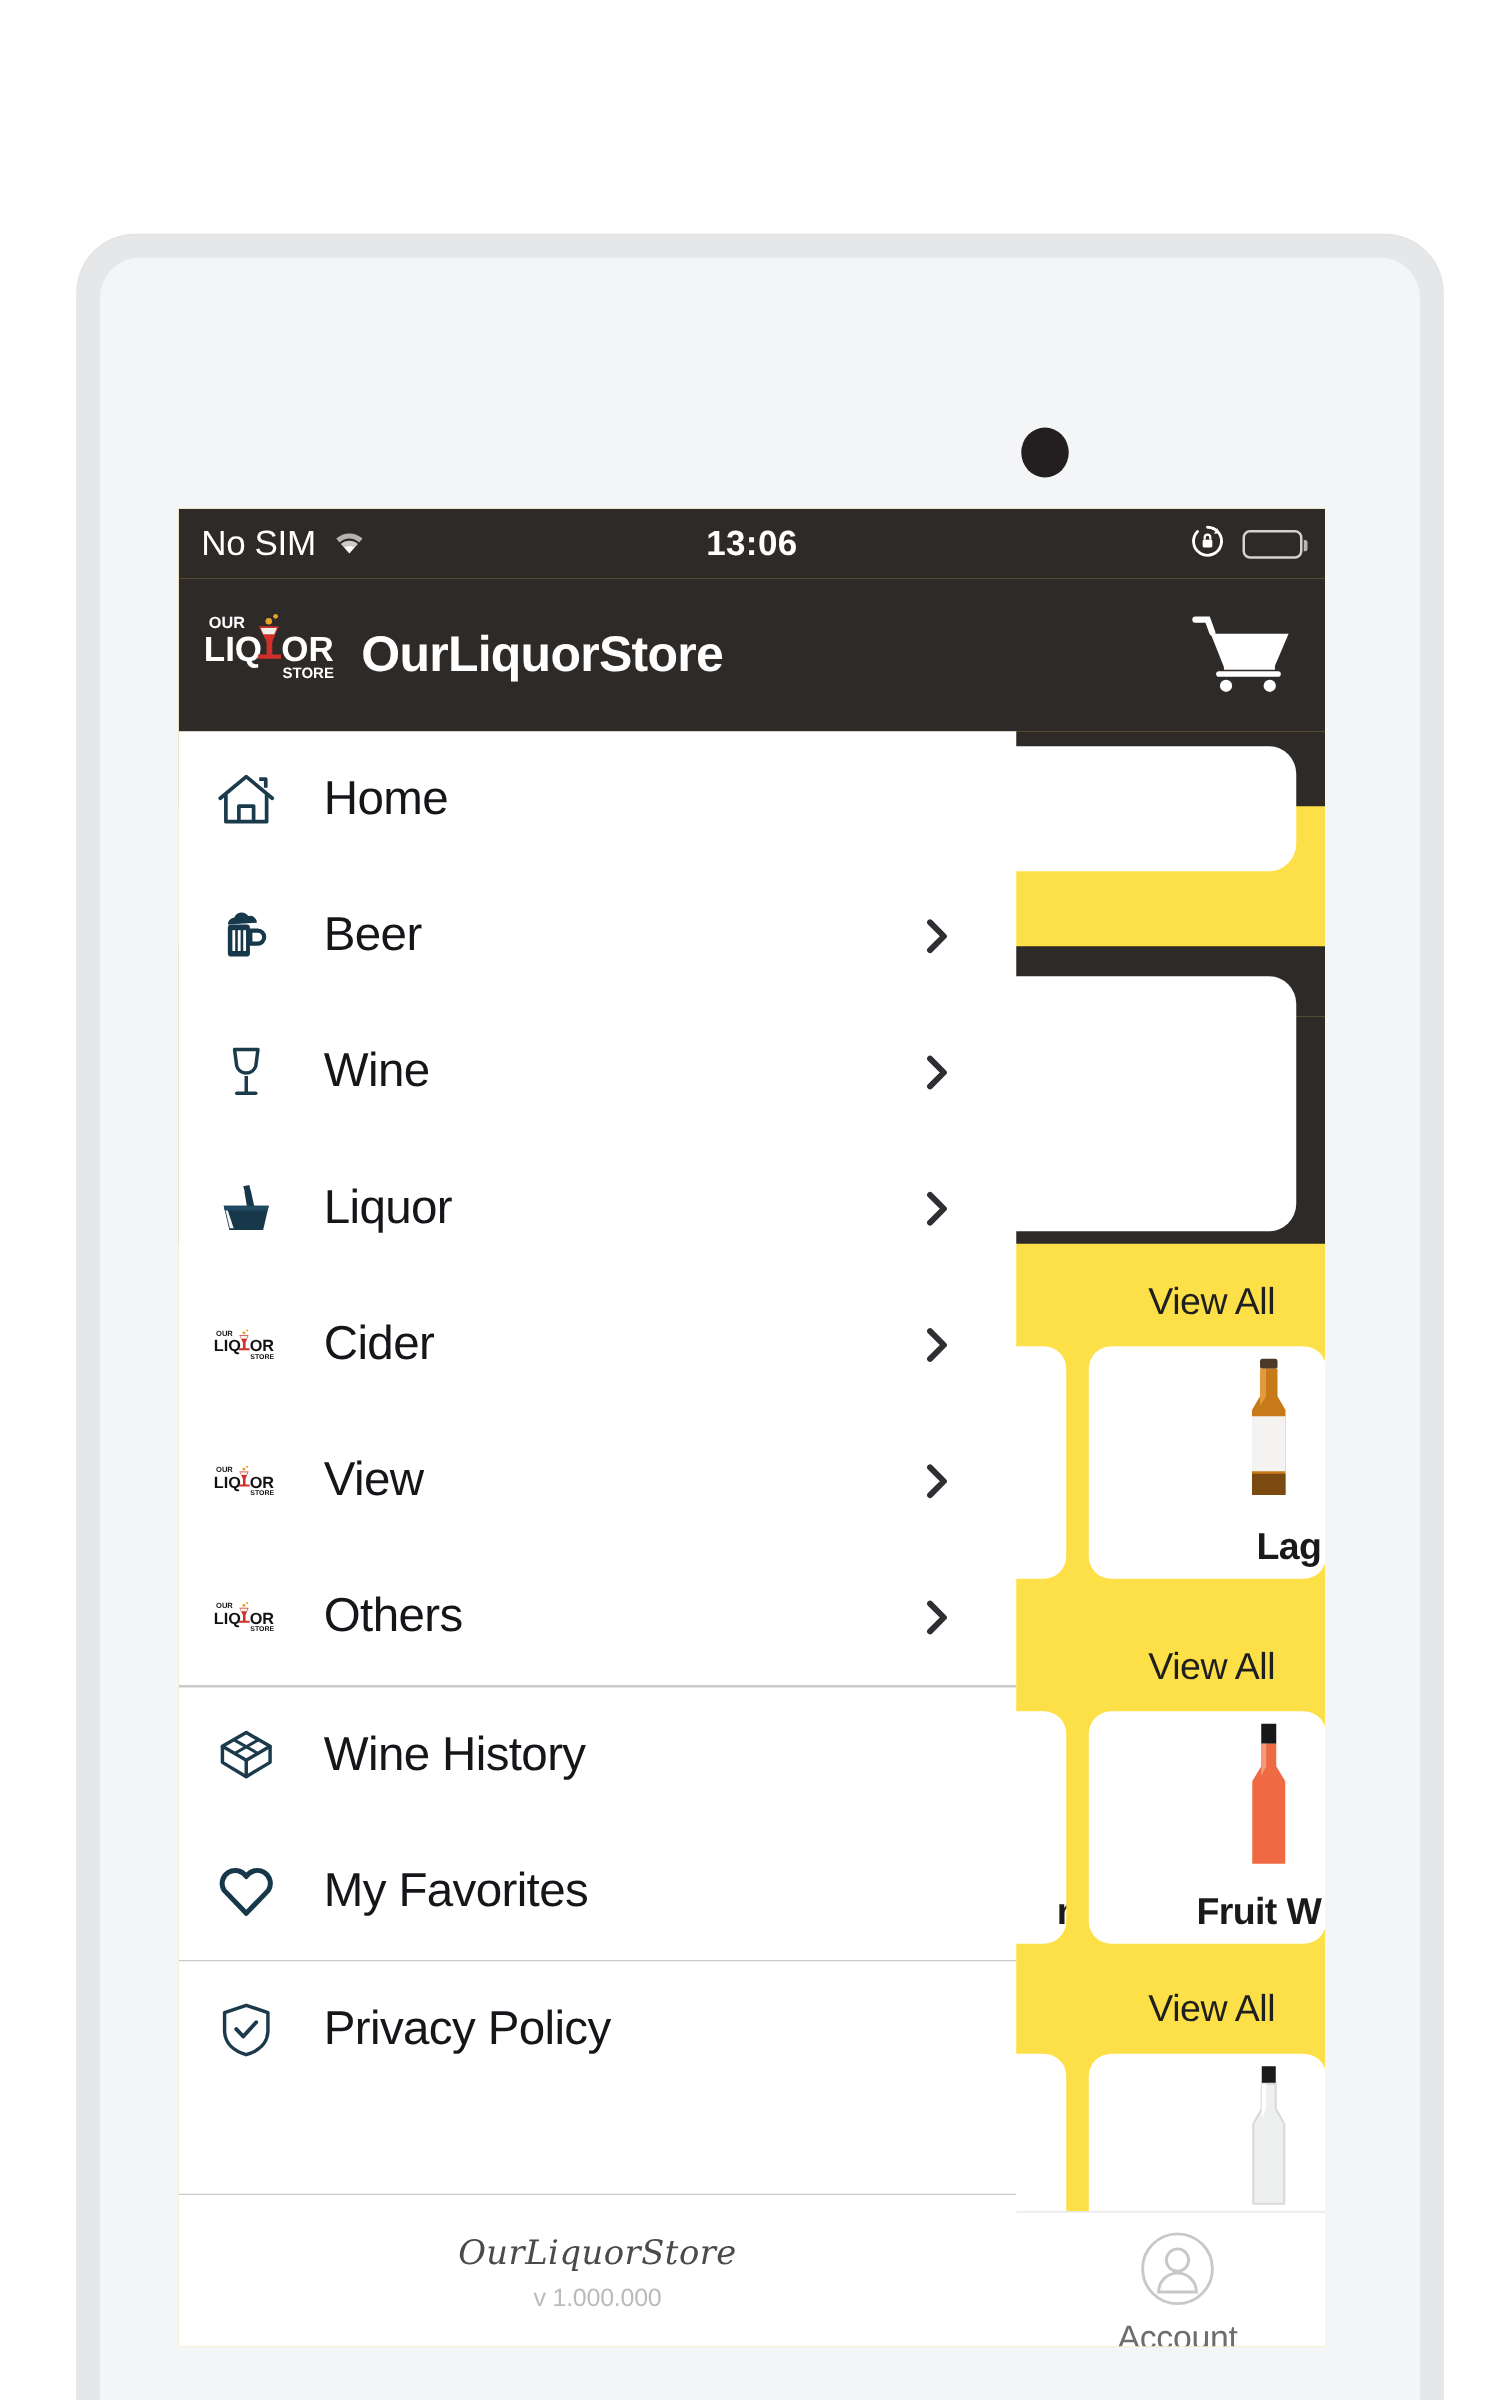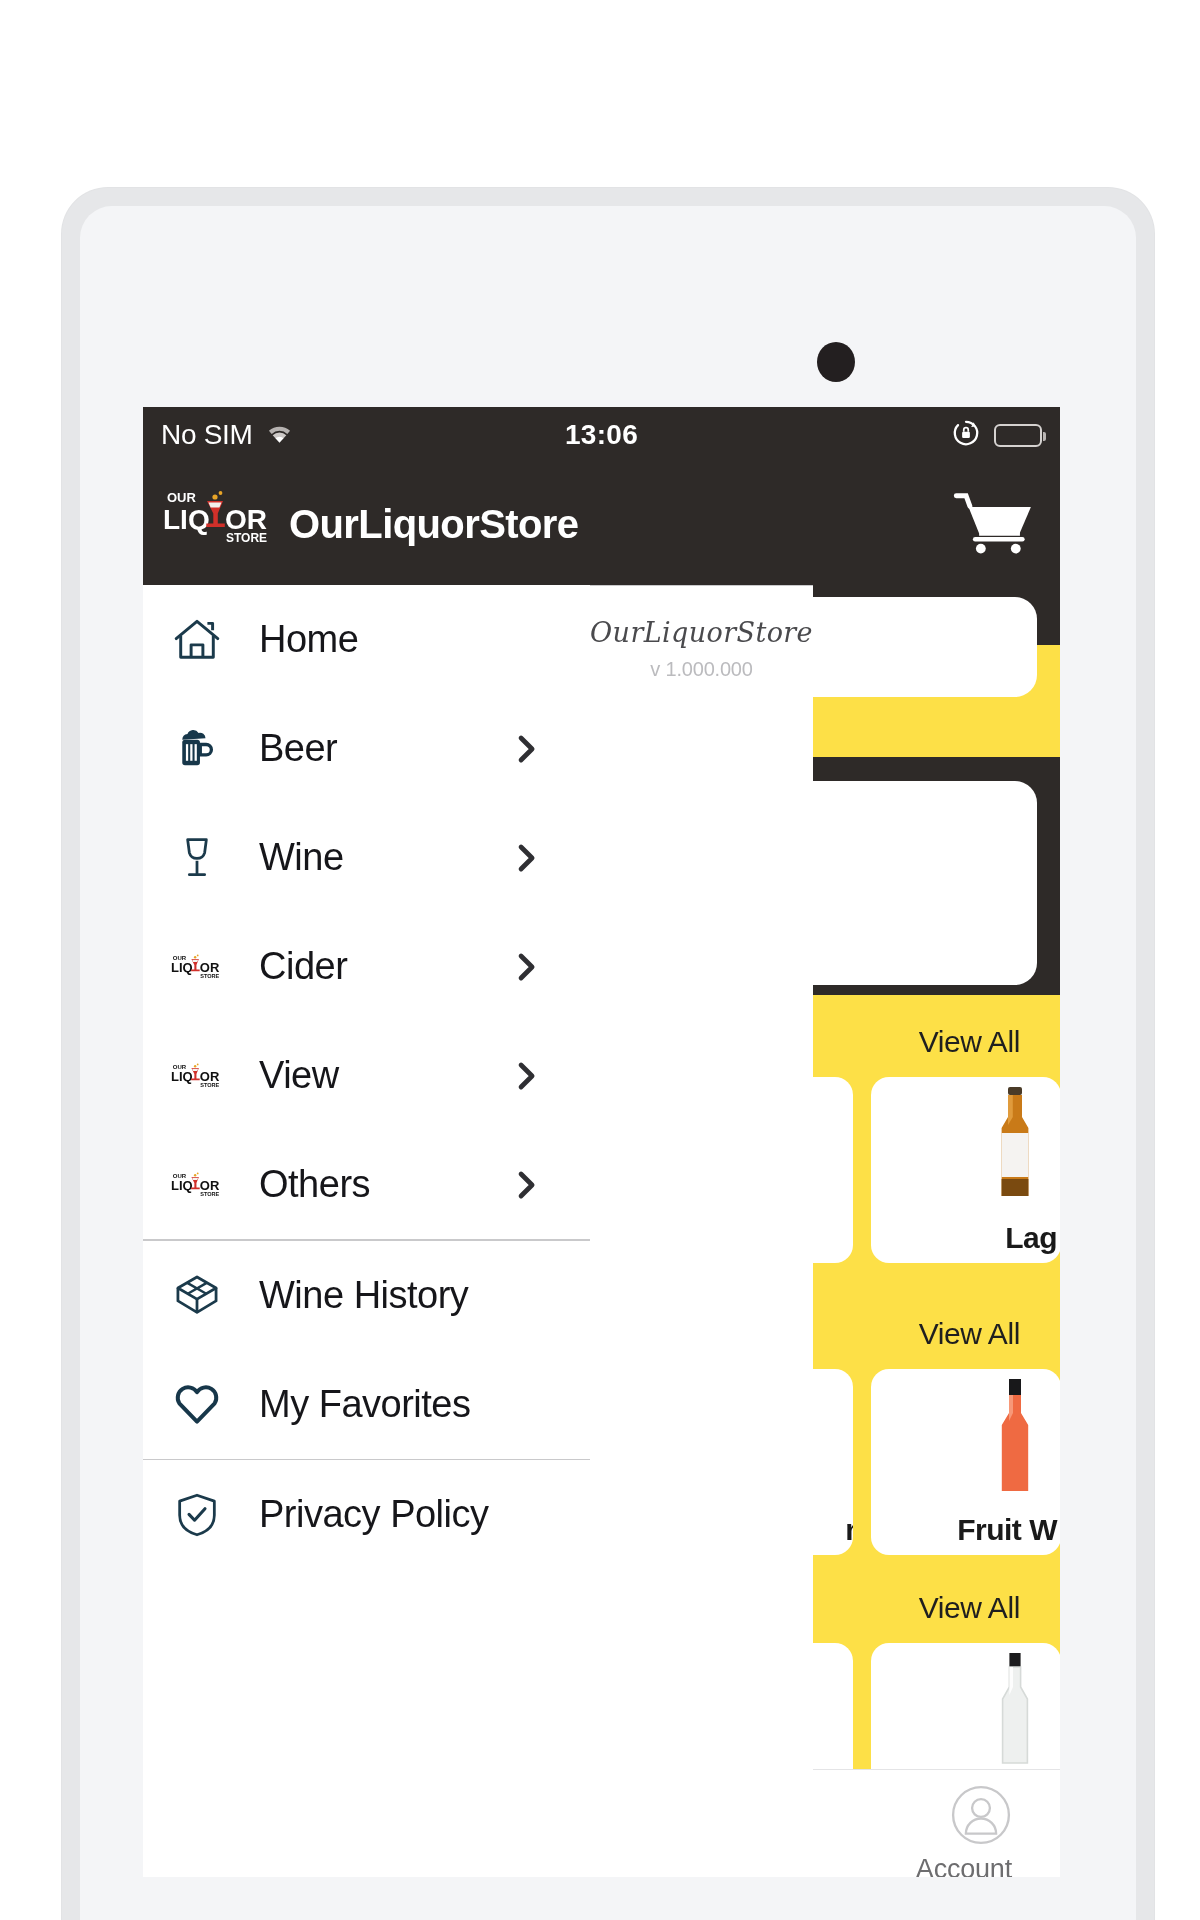--- a/index.html
+++ b/index.html
@@ -118,29 +118,29 @@
   
   #bottom-nav {
     position: absolute; left: 0; bottom: 0; width: 100%; height: 108px;
     background: #ffffff; border-top: 1.5px solid #e4e4e6;
     display: flex; align-items: center; justify-content: flex-end;
   }
   #nav-partial-label {
     position: absolute; left: 552px; bottom: 24px;
     font-size: 30px; color: #3c3c3c;
   }
-  #nav-account { position: absolute; right: 48px; top: 14px; text-align: right; width: 140px; }
+  #nav-account { position: absolute; right: 48px; top: 14px; text-align: center; width: 140px; }
   #nav-account .nav-label { margin-top: 4px; font-size: 27px; color: #6d6d6f; letter-spacing: -0.2px; }
 
   
   #drawer {
     position: absolute; left: 0; top: 178px;
     width: 670px; height: 1292px;
     background: #ffffff;
-    display: flex; flex-direction: row;
+    display: flex; flex-direction: column;
     overflow: hidden;
   }
   #drawer-scroll { flex: 1 1 auto; overflow: hidden; }
 
   .menu-item {
     position: relative;
     display: flex; align-items: center;
     height: 109px;
     padding-left: 26px;
   }
@@ -377,20 +377,37 @@
           </svg>
         </span>
         <span class="menu-label">Wine</span>
         <span class="menu-chevron">
           <svg width="34" height="34" viewBox="0 0 20 20">
               <path d="M6.5 3.5 13 10l-6.5 6.5" fill="none" stroke="#2f2f33" stroke-width="2.8" stroke-linecap="round" stroke-linejoin="round"></path>
             </svg>
         </span>
       </div>
 
+      <div class="menu-item">
+        <span class="menu-icon">
+          <svg width="52" height="52" viewBox="0 0 30 30">
+            <path d="M13.6 4.6 16.4 4l.7 3-2.6.8Z" fill="#17374a"></path>
+            <path d="M14.2 7.4l2.9-.8 1.6 7.2h-3.4Z" fill="#17374a"></path>
+            <path d="M4.6 13.6h20.8l-2.6 11.2H7.2Z" fill="#17374a"></path>
+            <path d="M6.4 15.6 9.2 24h-1.8l-2-8.4Z" fill="#fff" opacity="0.95"></path>
+            <path d="M4.6 13.6h20.8l-.5 2.2H5.1Z" fill="#1f4a61"></path>
+          </svg>
+        </span>
+        <span class="menu-label">Liquor</span>
+        <span class="menu-chevron">
+          <svg width="34" height="34" viewBox="0 0 20 20">
+              <path d="M6.5 3.5 13 10l-6.5 6.5" fill="none" stroke="#2f2f33" stroke-width="2.8" stroke-linecap="round" stroke-linejoin="round"></path>
+            </svg>
+        </span>
+      </div>
 
       <div class="menu-item">
         <span class="menu-icon">
           <svg width="52" height="30" viewBox="0 0 112 62">
             <text x="4" y="15" font-family="Liberation Sans, sans-serif" font-size="13" font-weight="700" fill="#111">OUR</text>
             <text x="0" y="42" font-family="Liberation Sans, sans-serif" font-size="28" font-weight="700" fill="#111">LIQ</text>
             <text x="62" y="42" font-family="Liberation Sans, sans-serif" font-size="28" font-weight="700" fill="#111">OR</text>
             <path d="M44 14h16l-5.2 12.5v10h7v3.5h-18.5v-3.5h7v-10Z" fill="#d1302a"></path>
             <path d="M45.5 15.4h13l-2.1 5h-8.8Z" fill="#f7f4f0"></path>
             <circle cx="52" cy="10" r="2.6" fill="#e8a427"></circle>

